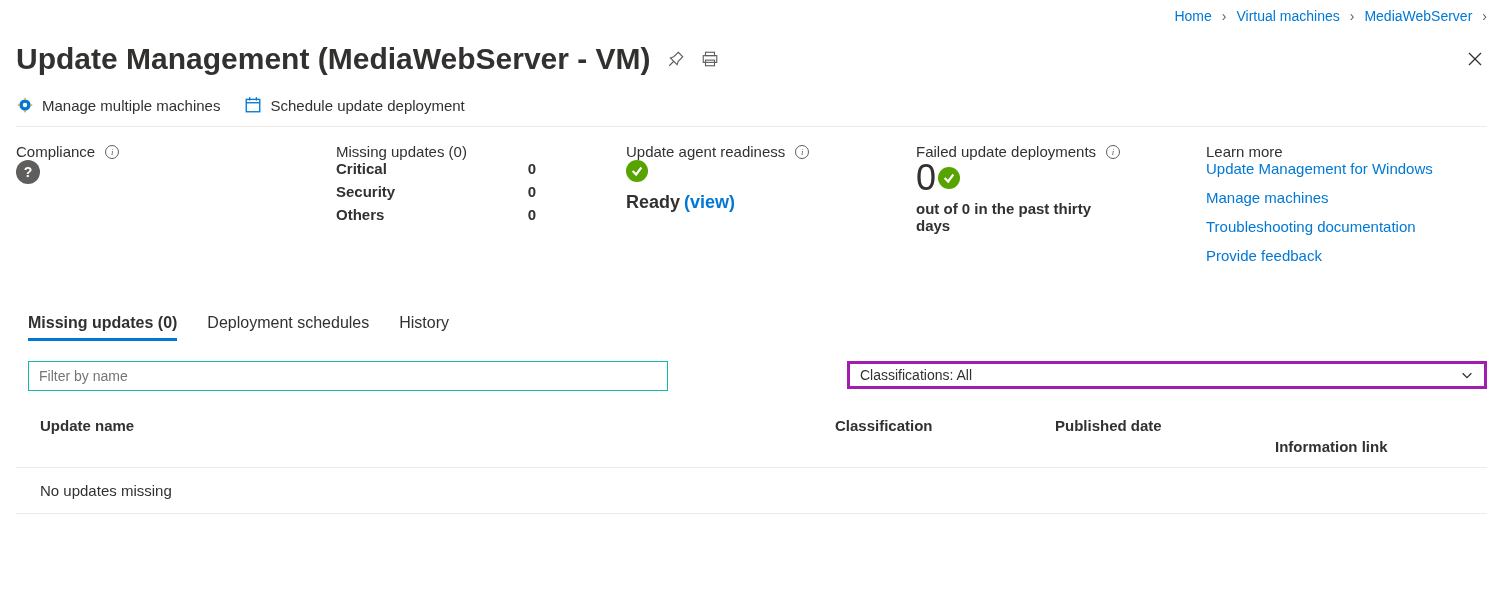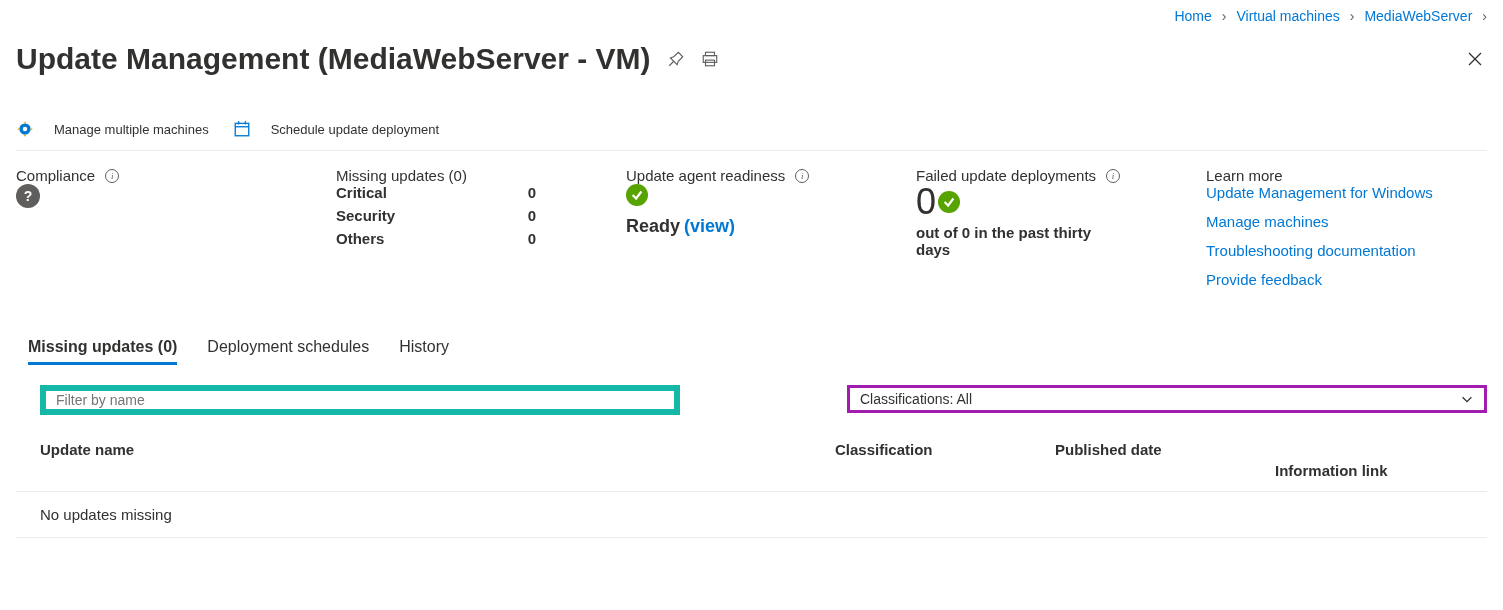--- a/index.html
+++ b/index.html
@@ -26,21 +26,21 @@
       margin-bottom: 18px;
       justify-content: flex-end;
     }
     .breadcrumb .sep {
       color: #605e5c;
     }
     .title-row {
       display: flex;
       align-items: center;
       gap: 6px;
-      margin-bottom: 44px;
+      margin-bottom: 20px;
     }
     .page-title {
       font-size: 30px;
       font-weight: 600;
       color: #323130;
     }
     .title-icons {
       display: flex;
       gap: 12px;
       margin-left: 8px;
@@ -67,23 +67,23 @@
     .toolbar {
       display: flex;
       gap: 24px;
       padding-bottom: 12px;
       border-bottom: 1px solid #edebe9;
       margin-bottom: 16px;
     }
     .toolbar-item {
       display: flex;
       align-items: center;
-      gap: 20px;
+      gap: 8px;
       cursor: pointer;
-      font-size: 13px;
+      font-size: 15px;
     }
     .stats-row {
       display: flex;
       gap: 60px;
       margin-bottom: 50px;
     }
     .stat-col {
       min-width: 230px;
     }
     .stat-header {
@@ -198,24 +198,23 @@
     }
     .filters-row {
       display: flex;
       gap: 100px;
       margin-bottom: 26px;
       margin-left: 12px;
     }
     .filter-input {
       width: 640px;
       height: 30px;
-      border: 6px solid #14b8a6;
+      border: 1px solid #14b8a6;
       padding: 0 10px;
       font-size: 14px;
-      margin-left: 12px;
     }
     .select-box {
       width: 640px;
       height: 28px;
       border: 3px solid #a21caf;
       display: flex;
       align-items: center;
       justify-content: space-between;
       padding: 0 10px;
       font-size: 14px;

